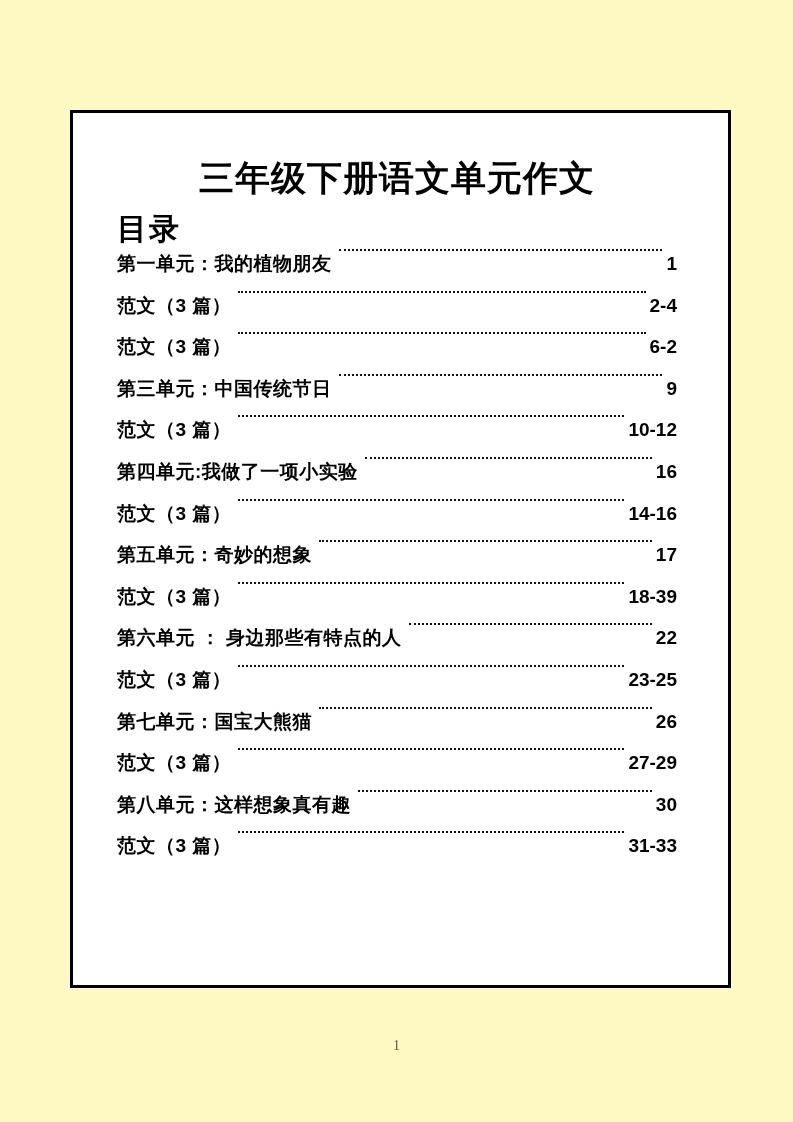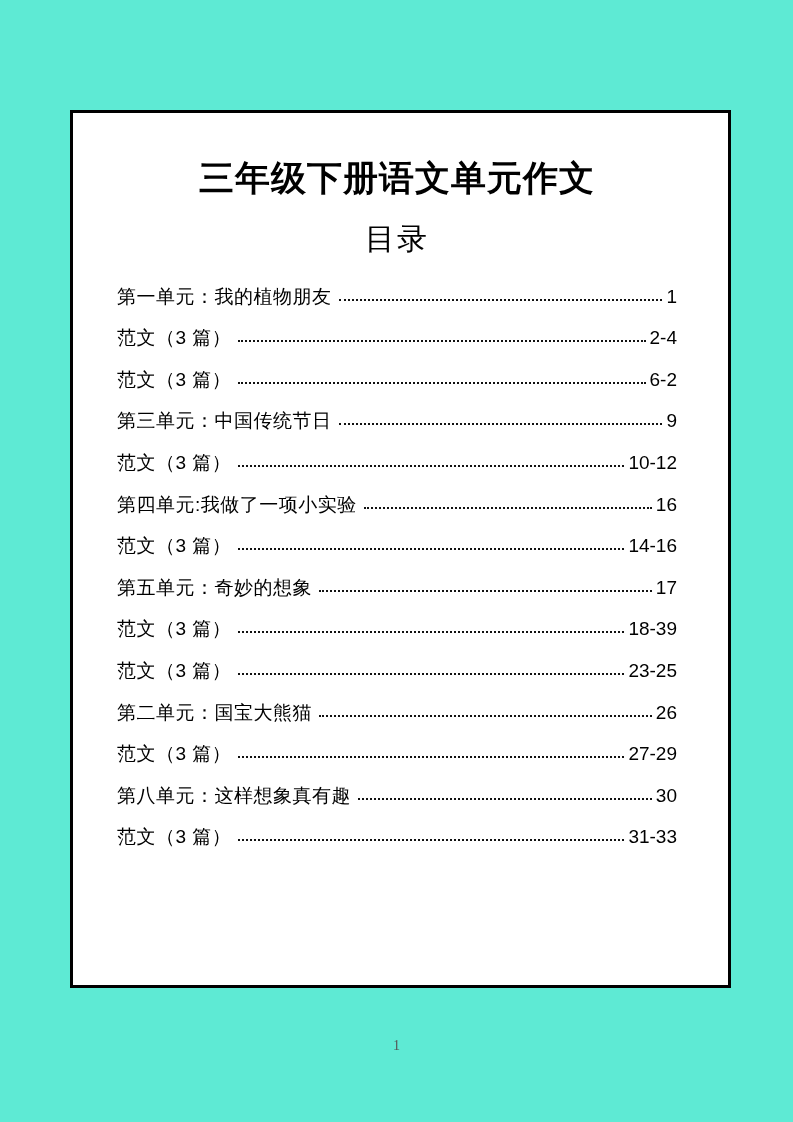--- a/index.html
+++ b/index.html
@@ -4,21 +4,21 @@
 <style>
   html, body {
     margin: 0;
     padding: 0;
     background: #ffffff;
   }
   .sheet {
     position: relative;
     width: 793px;
     height: 1122px;
-    background: #5eead4;
+    background: #fef9c3;
     font-family: "Liberation Sans", sans-serif;
     color: #000000;
     overflow: hidden;
   }
   .page-border {
     position: absolute;
     left: 70px;
     top: 110px;
     width: 661px;
     height: 878px;
@@ -30,38 +30,38 @@
   .doc-title {
     margin: 0;
     text-align: center;
     font-size: 35px;
     font-weight: bold;
     line-height: 1.3;
     letter-spacing: 1px;
     font-family: "Liberation Sans", sans-serif;
   }
   .doc-subtitle {
-    margin: 19px 0 0 0;
-    text-align: center;
+    margin: 9px 0 0 0;
     font-size: 30px;
-    font-weight: normal;
+    font-weight: bold;
     line-height: 1.25;
     letter-spacing: 2px;
     font-family: "Liberation Serif", serif;
   }
   .toc {
     margin-top: 7px;
   }
   .toc-row {
     height: 41.6px;
     display: flex;
-    align-items: flex-end;
+    align-items: flex-start;
     font-size: 19px;
     line-height: 1;
     white-space: nowrap;
+    font-weight: bold;
   }
   .toc-label {
     flex: 0 0 auto;
     letter-spacing: 0.5px;
   }
   .toc-leader {
     flex: 1 1 auto;
     border-bottom: 2.5px dotted #111111;
     margin: 0 4px 0 7px;
     transform: translateY(-5px);
@@ -131,26 +131,31 @@
         <span class="toc-label">第五单元：奇妙的想象</span>
         <span class="toc-leader"></span>
         <span class="toc-page">17</span>
       </div>
       <div class="toc-row">
         <span class="toc-label">范文（3 篇）</span>
         <span class="toc-leader"></span>
         <span class="toc-page">18-39</span>
       </div>
       <div class="toc-row">
+        <span class="toc-label">第六单元 ： 身边那些有特点的人</span>
+        <span class="toc-leader"></span>
+        <span class="toc-page">22</span>
+      </div>
+      <div class="toc-row">
         <span class="toc-label">范文（3 篇）</span>
         <span class="toc-leader"></span>
         <span class="toc-page">23-25</span>
       </div>
       <div class="toc-row">
-        <span class="toc-label">第二单元：国宝大熊猫</span>
+        <span class="toc-label">第七单元：国宝大熊猫</span>
         <span class="toc-leader"></span>
         <span class="toc-page">26</span>
       </div>
       <div class="toc-row">
         <span class="toc-label">范文（3 篇）</span>
         <span class="toc-leader"></span>
         <span class="toc-page">27-29</span>
       </div>
       <div class="toc-row">
         <span class="toc-label">第八单元：这样想象真有趣</span>

